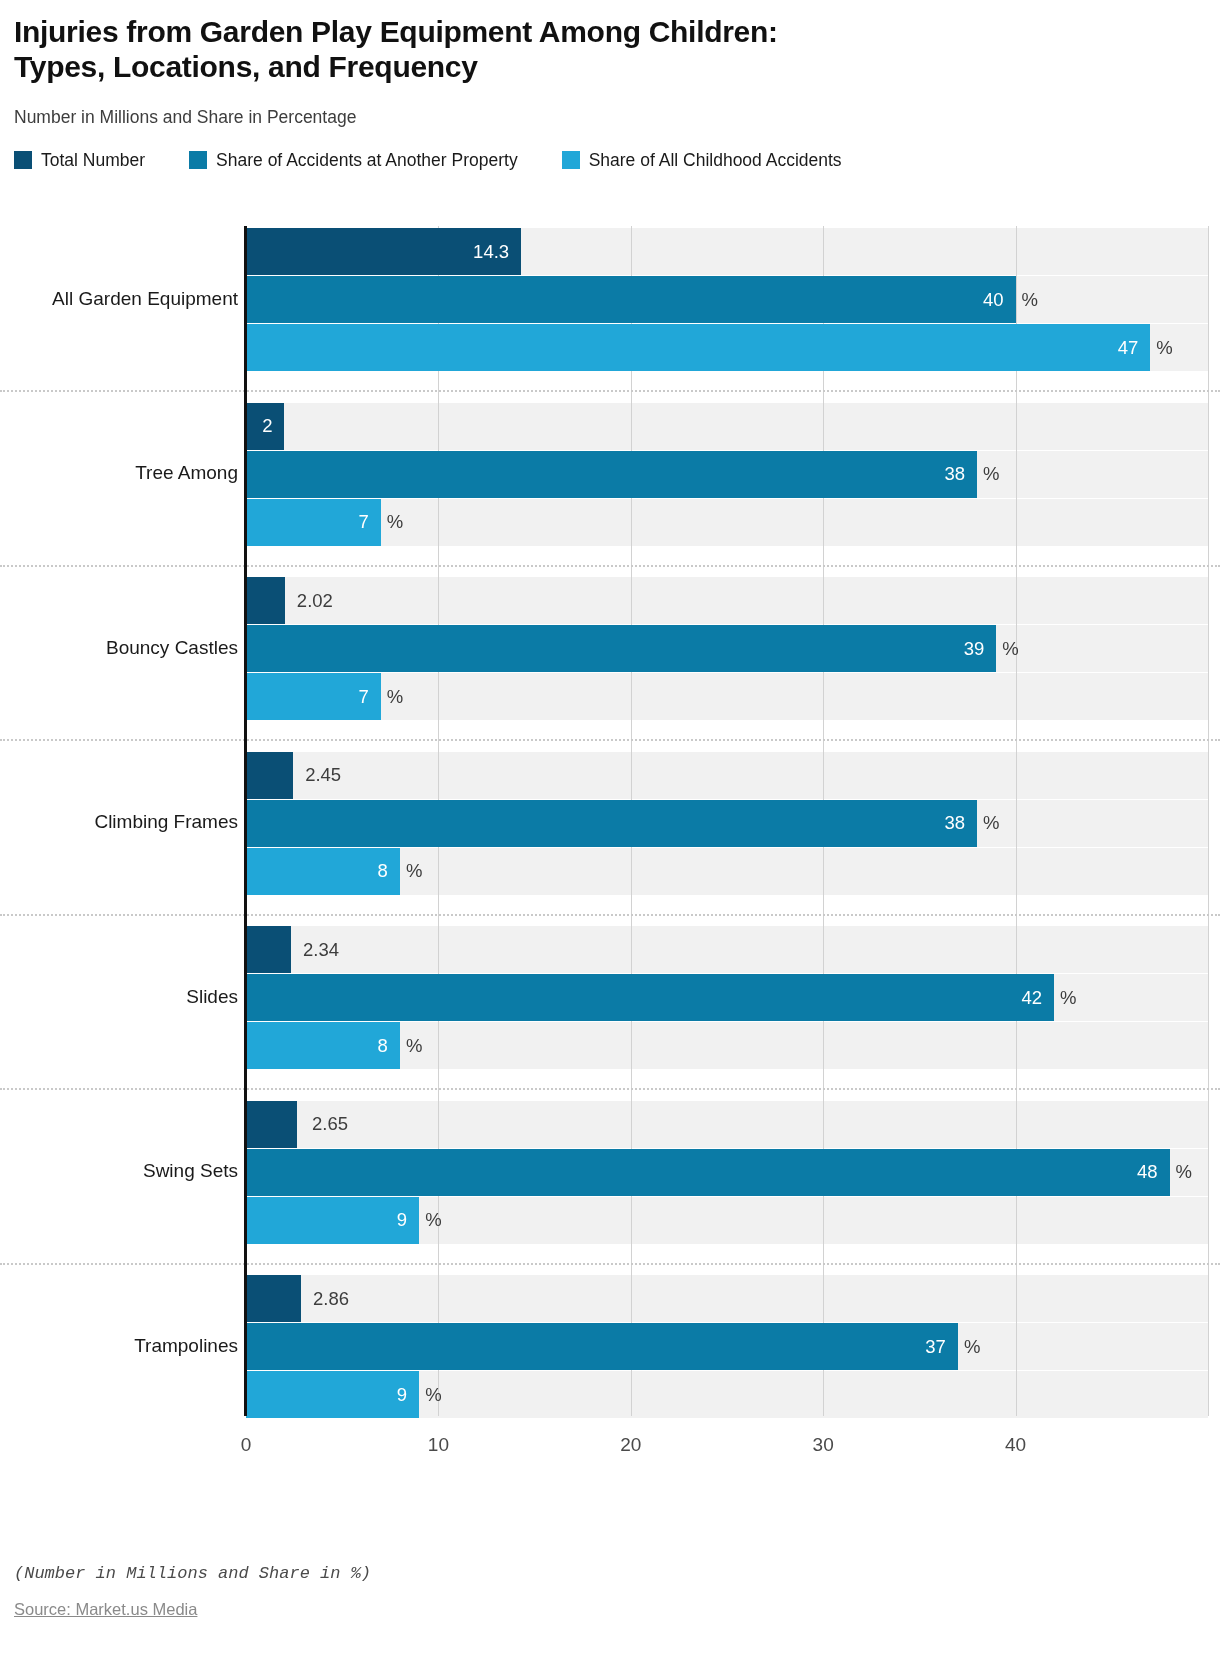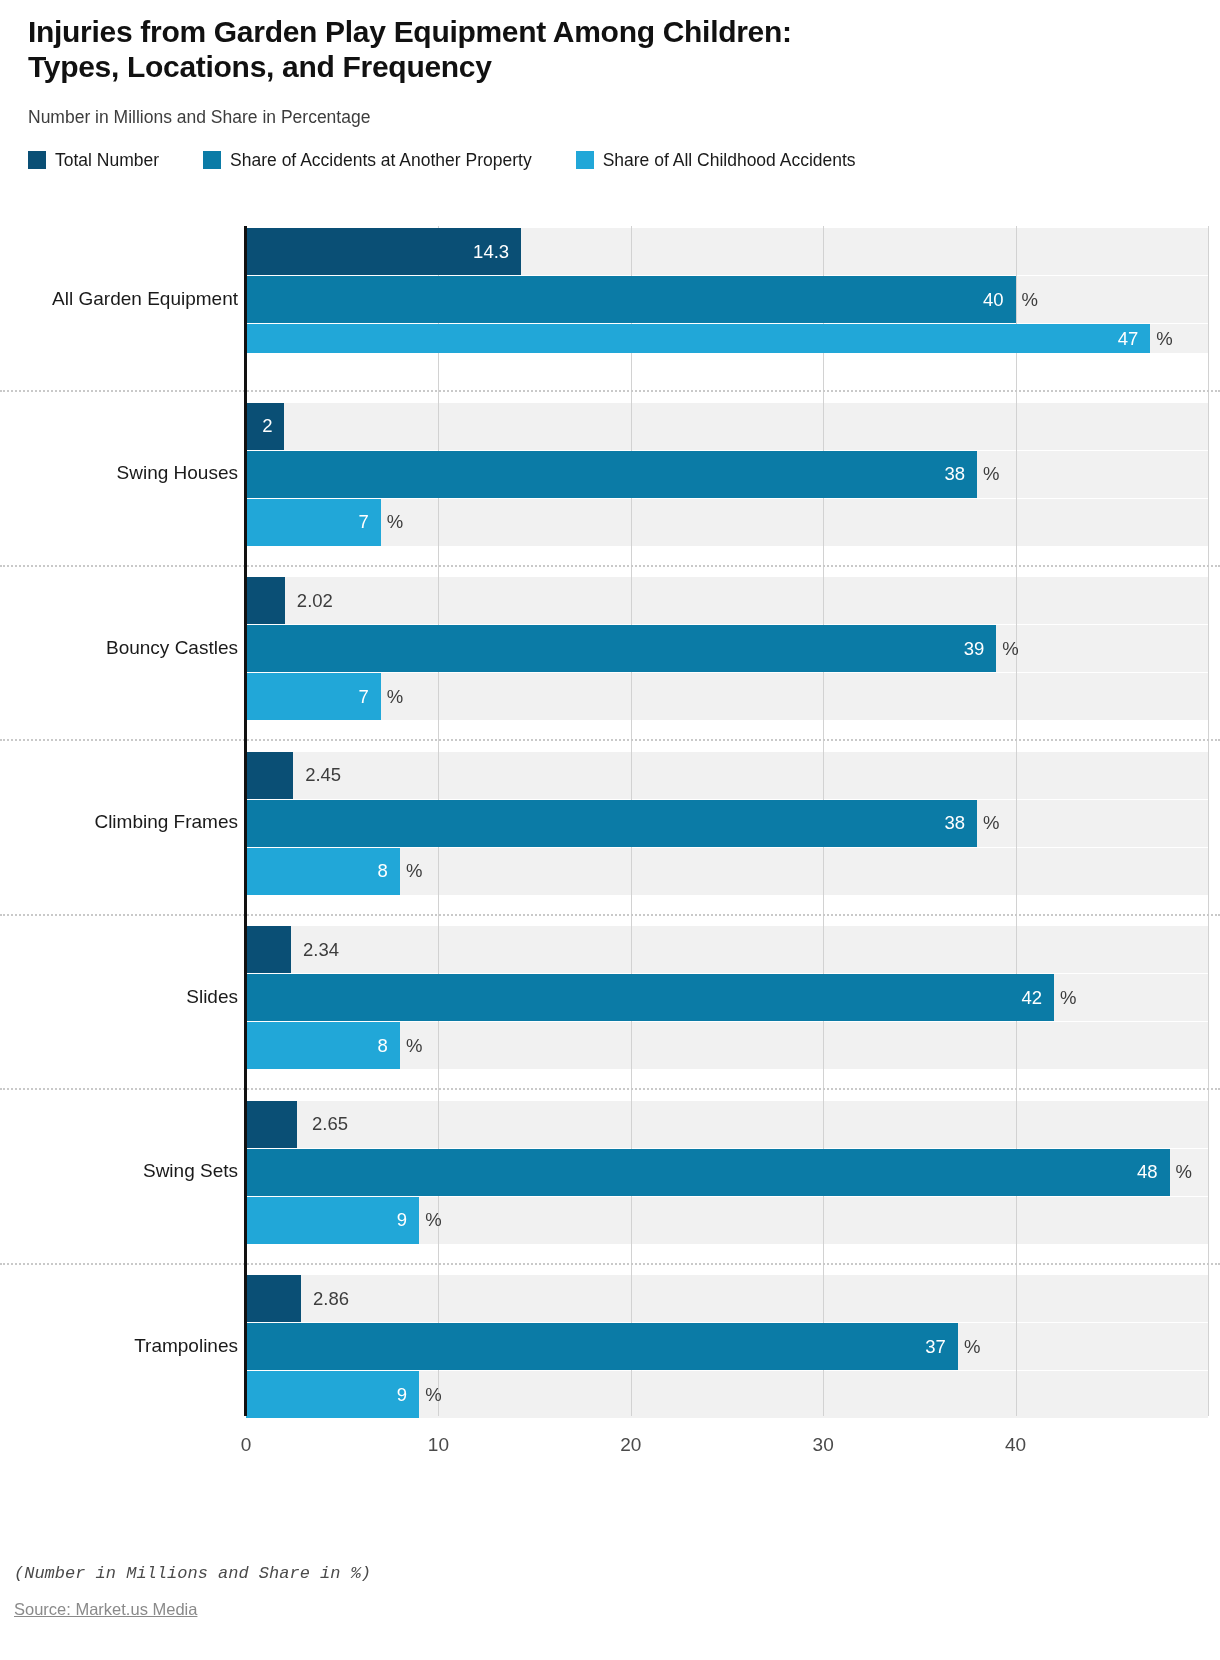--- a/index.html
+++ b/index.html
@@ -10,21 +10,21 @@
   body {
     width: 1220px;
     height: 1660px;
     font-family: "Liberation Sans", sans-serif;
     color: #1a1a1a;
     position: relative;
     overflow: hidden;
   }
 
   
-  .header { padding: 14px 14px 0 28px; }
+  .header { padding: 14px 14px 0 14px; }
   .chart-title {
     font-size: 30px;
     font-weight: bold;
     line-height: 1.18;
     letter-spacing: -0.3px;
     color: #111111;
     margin: 0 0 0 0;
     white-space: pre-line;
   }
   .chart-subtitle {
@@ -208,30 +208,30 @@
           <div class="bar-track"></div>
           <div class="bar" style="width: 275.132px; background: rgb(10, 79, 117);"></div>
           <div class="bar-value inside" style="left: 219.132px; width: 44px; text-align: right;">14.3</div>
         </div>
         <div class="bar-row" style="top: 48px; height: 47px;">
           <div class="bar-track"></div>
           <div class="bar" style="width: 769.6px; background: rgb(11, 123, 166);"></div>
           <div class="bar-value inside" style="left: 734.6px; width: 23px; text-align: right;">40</div>
           <div class="pct-suffix" style="left: 775.6px;">%</div>
         </div>
-        <div class="bar-row" style="top: 96px; height: 29px;">
+        <div class="bar-row" style="top: 96px; height: 47px;">
           <div class="bar-track"></div>
           <div class="bar" style="width: 904.28px; background: rgb(33, 167, 216);"></div>
           <div class="bar-value inside" style="left: 869.28px; width: 23px; text-align: right;">47</div>
           <div class="pct-suffix" style="left: 910.28px;">%</div>
         </div>
       </div>
       <div class="group-sep" style="top: 164px;"></div>
       <div class="group" style="top: 176.5px; height: 174.5px;">
-        <div class="cat-label" style="top: 59.5px;">Swing Houses</div>
+        <div class="cat-label" style="top: 59.5px;">Tree Among</div>
         <div class="bar-row" style="top: 0px; height: 47px;">
           <div class="bar-track"></div>
           <div class="bar" style="width: 38.48px; background: rgb(10, 79, 117);"></div>
           <div class="bar-value inside" style="left: 13.98px; width: 12.5px; text-align: right;">2</div>
         </div>
         <div class="bar-row" style="top: 48px; height: 47px;">
           <div class="bar-track"></div>
           <div class="bar" style="width: 731.12px; background: rgb(11, 123, 166);"></div>
           <div class="bar-value inside" style="left: 696.12px; width: 23px; text-align: right;">38</div>
           <div class="pct-suffix" style="left: 737.12px;">%</div>

